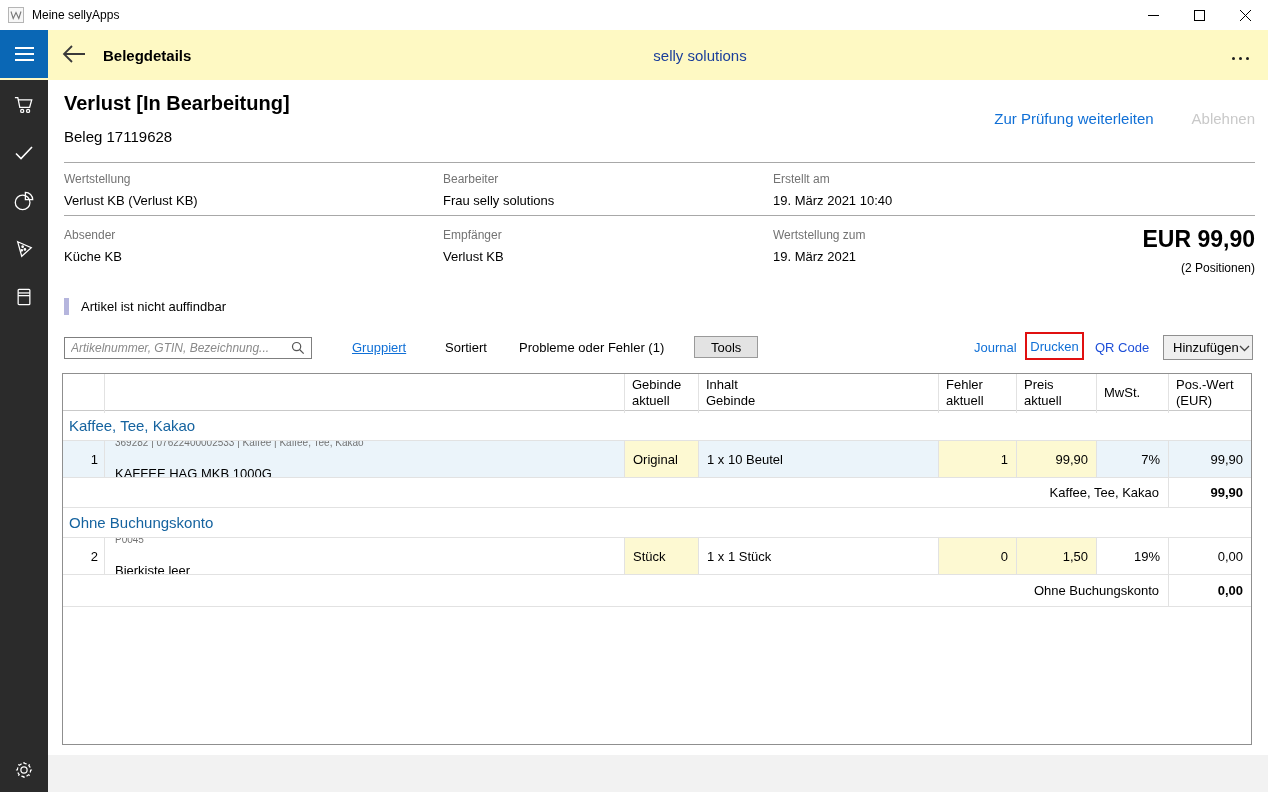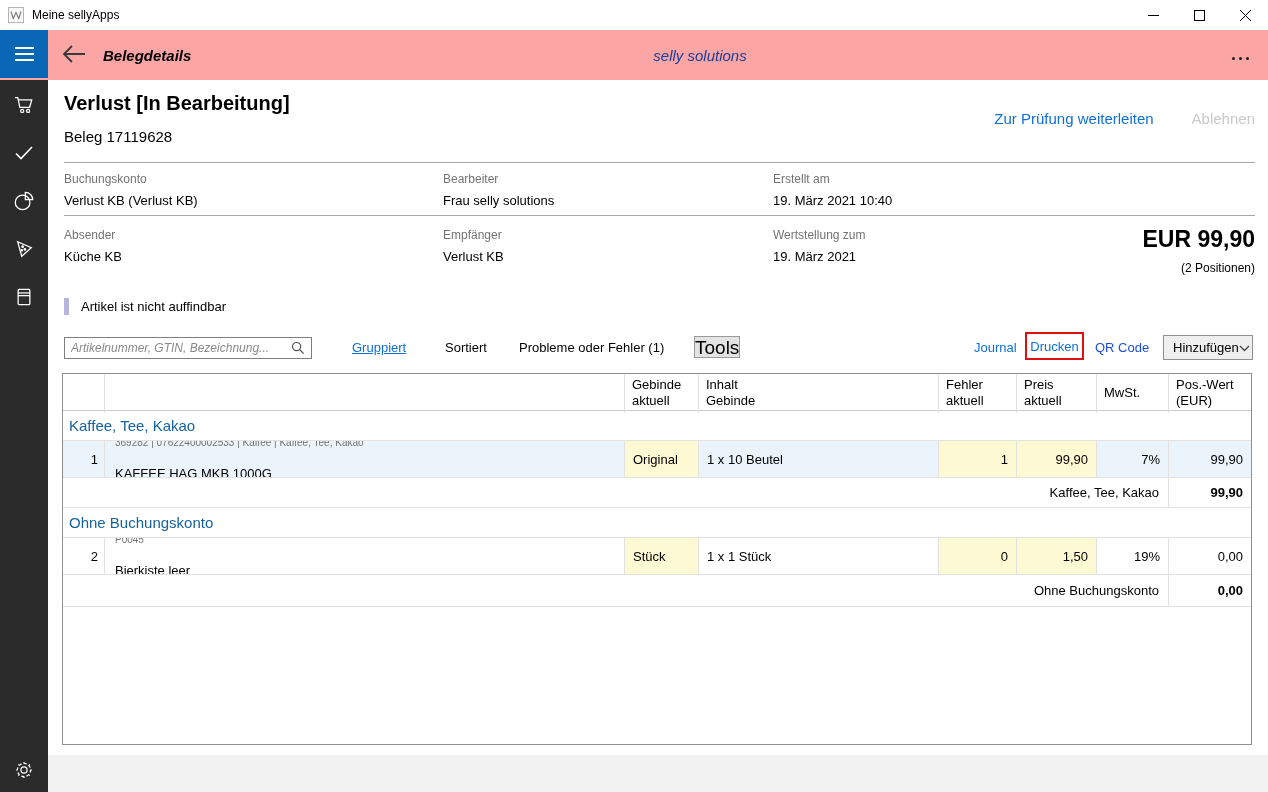--- a/index.html
+++ b/index.html
@@ -7,21 +7,21 @@
   body { font-family:"Liberation Sans","DejaVu Sans",sans-serif; background:#fff; position:relative; overflow:hidden; color:#000; }
 
   
   .titlebar { position:absolute; top:0; left:0; width:1268px; height:30px; background:#fff; display:flex; align-items:center; }
   .app-icon { margin-left:8px; width:16px; height:16px; display:flex; }
   .titlebar-text { margin-left:8px; font-size:12px; }
   .win-controls { margin-left:auto; display:flex; height:30px; }
   .win-btn { width:46px; height:30px; display:flex; align-items:center; justify-content:center; background:transparent; border:none; cursor:pointer; }
 
   
-  .appbar { position:absolute; top:30px; left:0; width:1268px; height:50px; background:#fca5a5;font-style:italic; }
+  .appbar { position:absolute; top:30px; left:0; width:1268px; height:50px; background:#fef9c3; }
   .hamburger { position:absolute; left:0; top:0; width:48px; height:48px; background:#0a67b5; border:none; display:flex; flex-direction:column; align-items:center; justify-content:center; gap:4px; cursor:pointer; }
   .hamburger span { display:block; width:19px; height:2px; background:#fff; }
   .back-btn { position:absolute; left:60px; top:12px; width:28px; height:26px; background:none; border:none; cursor:pointer; }
   .appbar-title { position:absolute; left:103px; top:0; height:50px; display:flex; align-items:center; font-size:15px; font-weight:bold; }
   .brand-title { position:absolute; left:570px; top:0; width:260px; height:50px; display:flex; align-items:center; justify-content:center; font-size:15px; color:#1a3e9b; }
   .more-btn { position:absolute; right:14px; top:14px; width:28px; height:22px; background:none; border:none; display:flex; align-items:flex-end; justify-content:center; gap:4px; padding-bottom:6px; cursor:pointer; }
   .more-btn i { width:3px; height:3px; background:#1d1d1d; border-radius:50%; }
 
   
   .sidebar { position:absolute; left:0; top:80px; width:48px; height:712px; background:#2b2b2b; }
@@ -58,21 +58,21 @@
 
   
   .search-box { position:absolute; left:16px; top:257px; width:248px; height:22px; border:1px solid #7f7f7f; background:#fff; display:flex; align-items:center; }
   .search-box input { flex:1; border:none; outline:none; font-size:12px; font-style:italic; padding:0 6px; font-family:inherit; color:#333; }
   .search-box input::placeholder { color:#8a8a8a; }
   .search-icon { margin-right:6px; display:flex; }
   .tb-item { position:absolute; top:260px; font-size:13px; background:none; border:none; font-family:inherit; cursor:pointer; color:#000; }
   .tb-grouped { left:304px; color:#0f6fd6; text-decoration:underline; }
   .tb-sorted { left:397px; }
   .tb-problems { left:471px; }
-  .tools-btn { position:absolute; left:646px; top:256px; height:22px; padding:0 0; font-size:19px; font-family:inherit; background:#e3e3e3; border:1px solid #9a9a9a; cursor:pointer; }
+  .tools-btn { position:absolute; left:646px; top:256px; height:22px; padding:0 16px; font-size:13px; font-family:inherit; background:#e3e3e3; border:1px solid #9a9a9a; cursor:pointer; }
   .tb-journal { left:926px; color:#0f6fd6; }
   .print-box { position:absolute; left:977px; top:252px; width:59px; height:28px; border:2px solid #e01010; display:flex; align-items:center; justify-content:center; }
   .print-box button { background:none; border:none; font-size:13px; font-family:inherit; color:#0f6fd6; cursor:pointer; }
   .tb-qr { left:1047px; color:#1d4ed8; }
   .add-btn { position:absolute; left:1115px; top:255px; width:90px; height:25px; background:#efefef; border:1px solid #8f8f8f; font-size:13px; font-family:inherit; display:flex; align-items:center; justify-content:space-between; padding:0 9px; cursor:pointer; }
 
   
   .items-table { position:absolute; left:14px; top:293px; width:1190px; height:372px; border:1px solid #8f8f8f; background:#fff; display:flex; flex-direction:column; }
   .grid-row { display:grid; grid-template-columns:42px 520px 74px 240px 78px 80px 72px 1fr; }
   .thead { height:37px; border-bottom:1px solid #c9c9c9; }
@@ -199,21 +199,21 @@
   <div class="doc-title">Verlust [In Bearbeitung]</div>
   <div class="doc-subtitle">Beleg 17119628</div>
   <div class="doc-actions">
     <button class="blue-link">Zur Prüfung weiterleiten</button>
     <button class="disabled-link">Ablehnen</button>
   </div>
 
   <div class="divider d1"></div>
 
   <div class="meta-field m-r1 m-c1">
-    <div class="meta-label">Buchungskonto</div>
+    <div class="meta-label">Wertstellung</div>
     <div class="meta-value">Verlust KB (Verlust KB)</div>
   </div>
   <div class="meta-field m-r1 m-c2">
     <div class="meta-label">Bearbeiter</div>
     <div class="meta-value">Frau selly solutions</div>
   </div>
   <div class="meta-field m-r1 m-c3">
     <div class="meta-label">Erstellt am</div>
     <div class="meta-value">19. März 2021 10:40</div>
   </div>

